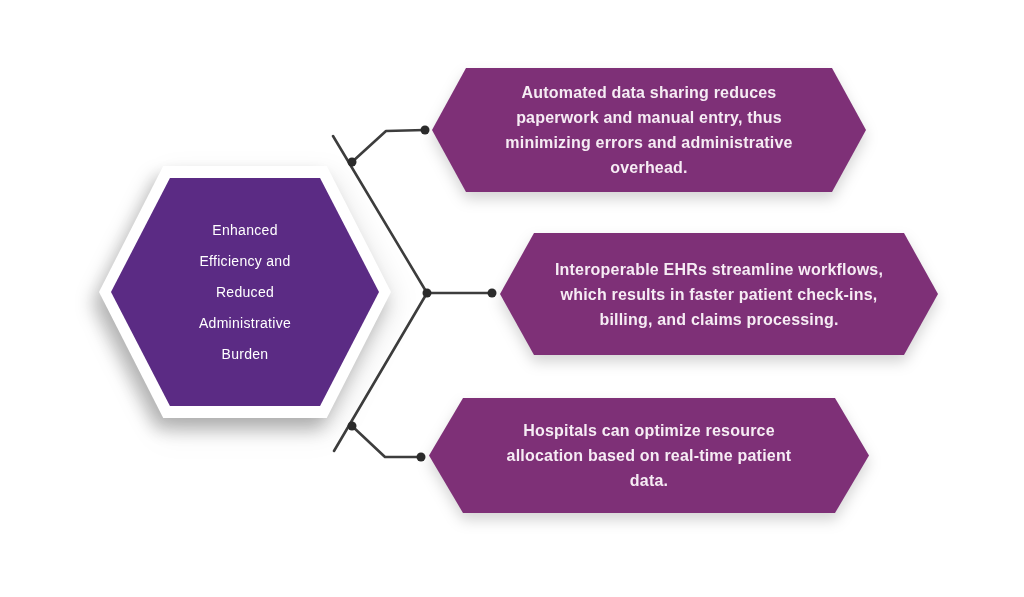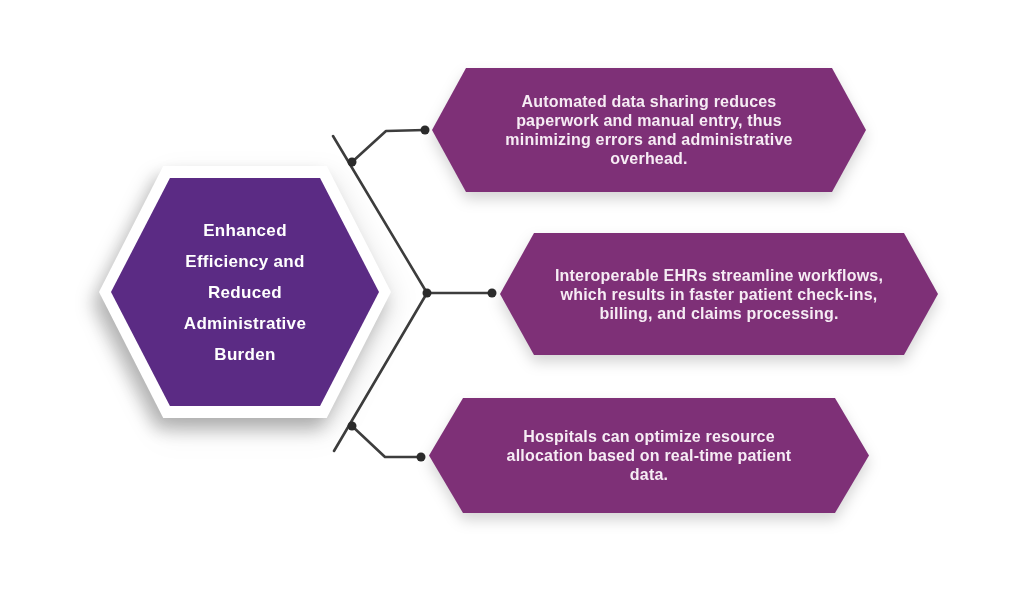--- a/index.html
+++ b/index.html
@@ -39,22 +39,22 @@
     clip-path: polygon(0% 50%, 22% 0%, 78% 0%, 100% 50%, 78% 100%, 22% 100%);
   }
   .hex-inner {
     position: absolute; inset: 12px;
     background: var(--c-hexagon, #5b2b84);
     clip-path: polygon(0% 50%, 22% 0%, 78% 0%, 100% 50%, 78% 100%, 22% 100%);
     display: flex; align-items: center; justify-content: center;
   }
   .hex-label {
     color: var(--c-hexagon_text, #ffffff);
-    font-size: 17px;
-    font-weight: bold;
+    font-size: 14px;
+    font-weight: normal;
     line-height: 31px;
     letter-spacing: 0.3px;
     text-align: center;
     white-space: pre-line;
   }
 
   
   .banner-wrap {
     position: absolute;
     filter: drop-shadow(0 7px 7px rgba(0,0,0,0.17));
@@ -62,21 +62,21 @@
   .banner {
     position: absolute; inset: 0;
     background: var(--c-banner, #7e3077);
     clip-path: polygon(0 50%, 34px 0, calc(100% - 34px) 0, 100% 50%, calc(100% - 34px) 100%, 34px 100%);
     display: flex; align-items: center; justify-content: center;
   }
   .banner-label {
     color: var(--c-banner_text, #f6ecf4);
     font-size: 16px;
     font-weight: bold;
-    line-height: 19px;
+    line-height: 25px;
     letter-spacing: 0.2px;
     text-align: center;
     white-space: pre-line;
     padding: 0 44px;
   }
   .b1 { left: 432px; top: 68px;  width: 434px; height: 124px; }
   .b2 { left: 500px; top: 233px; width: 438px; height: 122px; }
   .b3 { left: 429px; top: 398px; width: 440px; height: 115px; }
 </style>
 </head>

